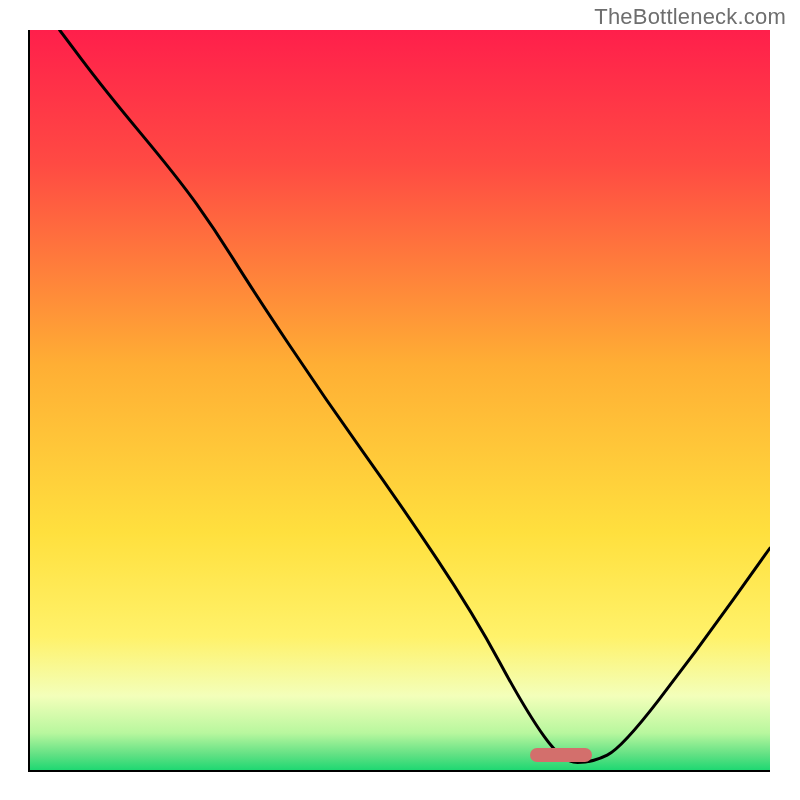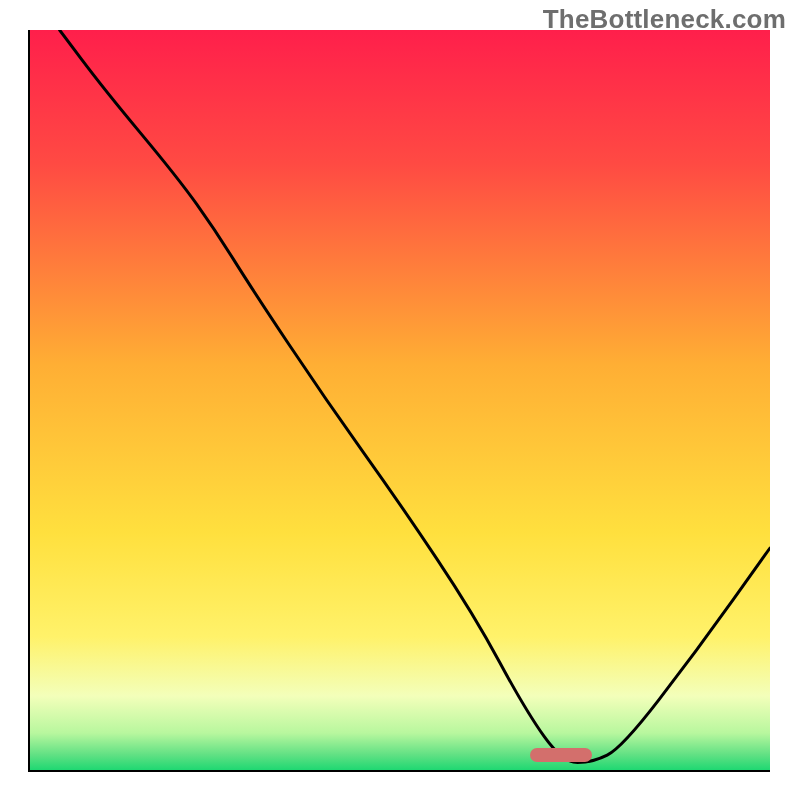--- a/index.html
+++ b/index.html
@@ -9,22 +9,22 @@
     background: #ffffff;
     position: relative;
     font-family: Arial, sans-serif;
     overflow: hidden;
   }
   .watermark {
     position: absolute;
     top: 4px;
     right: 14px;
     color: #6e6e6e;
-    font-size: 26px;
-    font-weight: 700;
+    font-size: 22px;
+    font-weight: 400;
     letter-spacing: 0.2px;
     z-index: 10;
   }
   .plot-area {
     position: absolute;
     left: 30px;
     top: 30px;
     width: 740px;
     height: 740px;
   }

